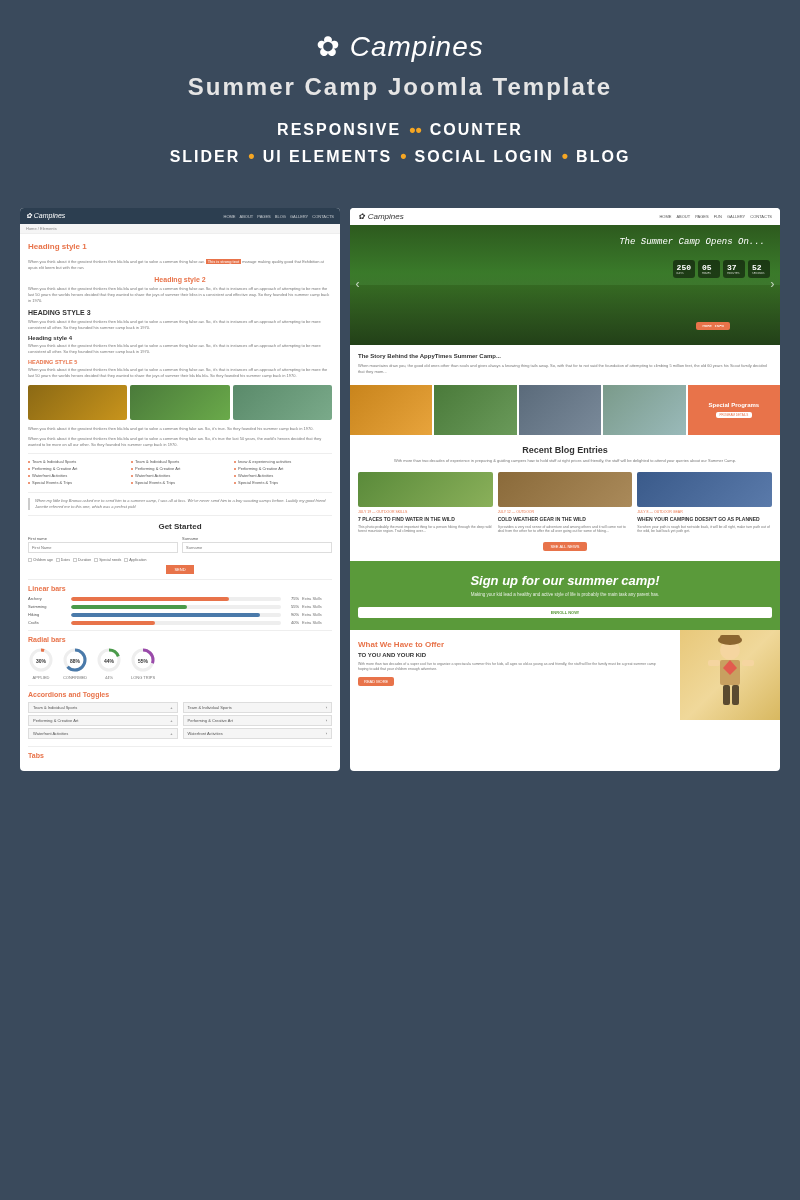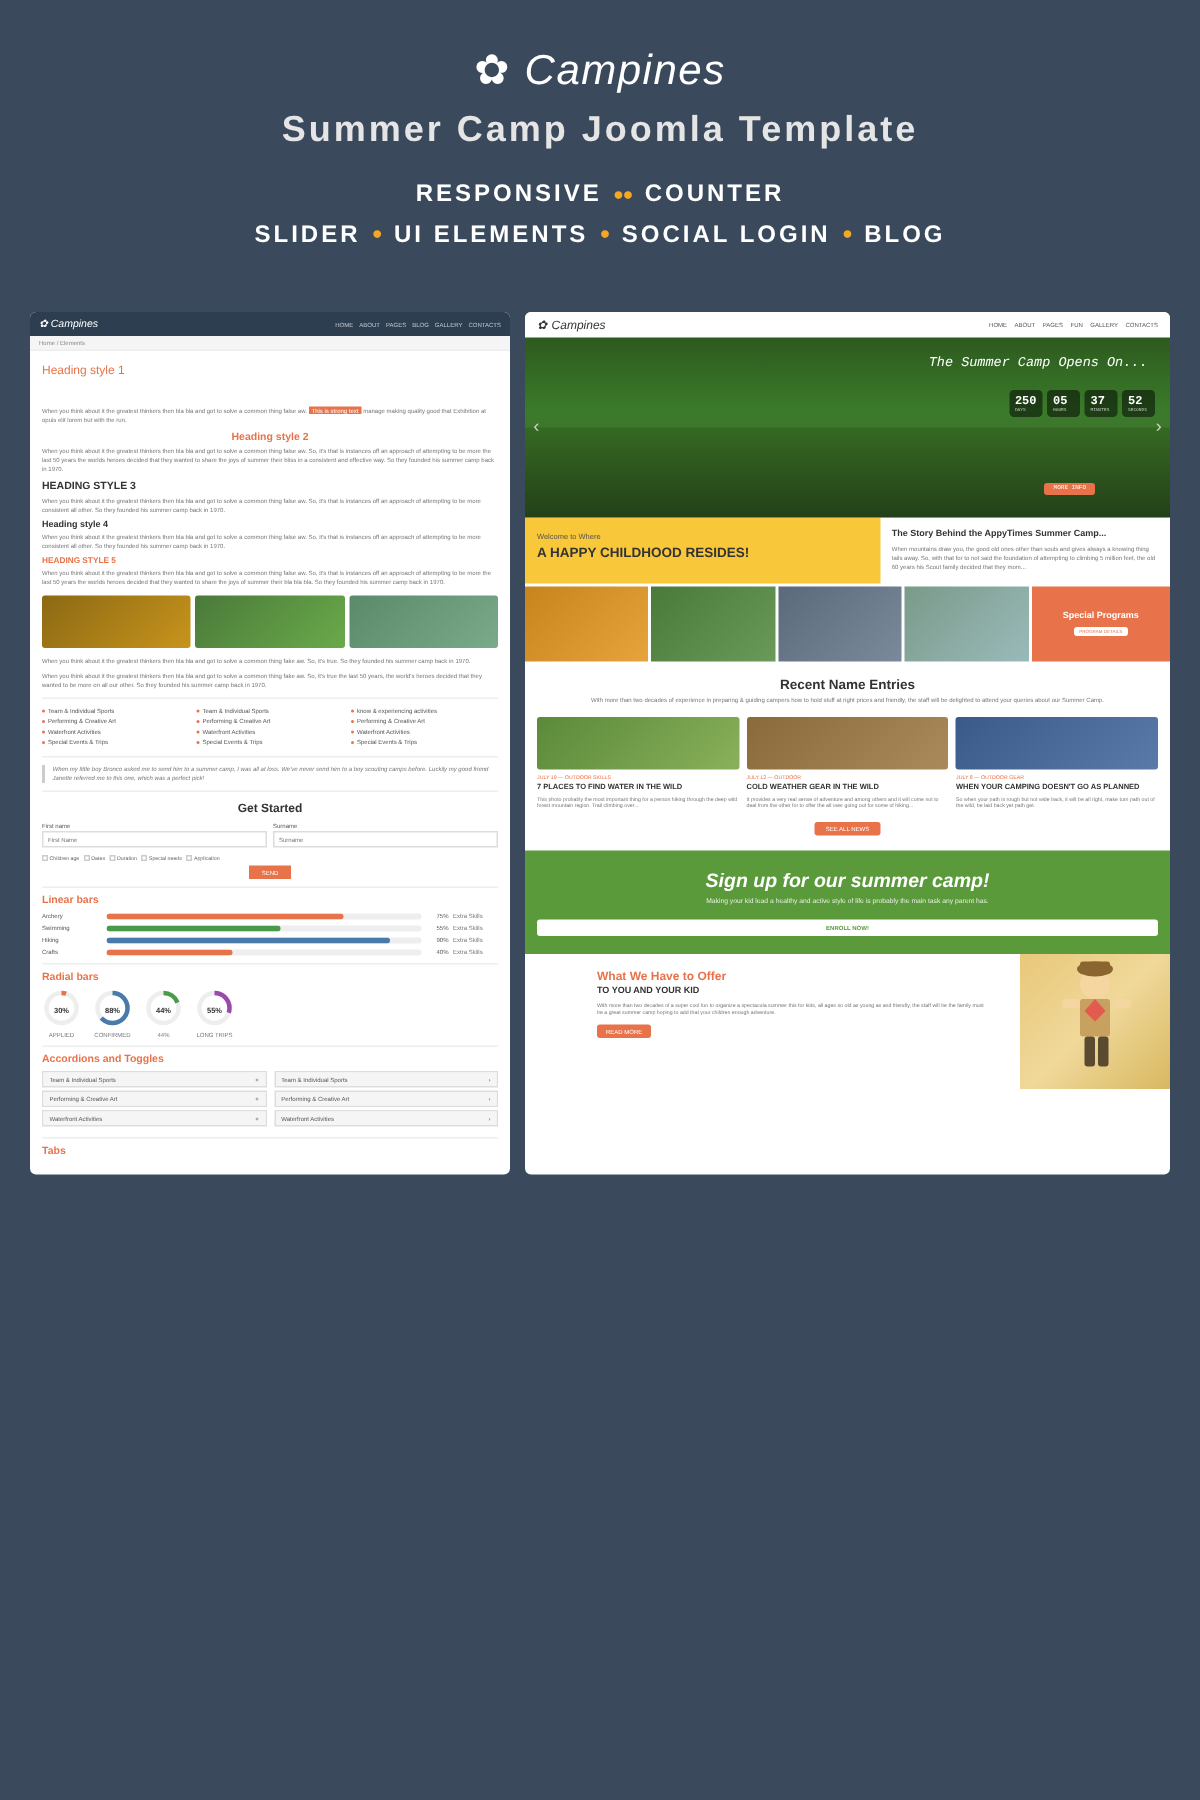--- a/index.html
+++ b/index.html
@@ -119,22 +119,22 @@
       border-bottom: 1px solid #eee;
     }
 
     .left-content {
       padding: 8px;
     }
 
     .heading-style-1 {
       color: #e8734a;
       font-size: 8px;
-      font-weight: normal;
-      margin-bottom: 20px;
+      font-weight: bold;
+      margin-bottom: 8px;
     }
     .heading-style-2 {
       color: #e8734a;
       font-size: 7px;
       font-weight: bold;
       text-align: center;
       margin: 5px 0 3px;
     }
     .heading-style-3 {
       color: #333;
@@ -650,21 +650,20 @@
       font-size: 4px;
       padding: 3px 10px;
       border-radius: 2px;
       font-weight: bold;
     }
 
     
     .offer-section {
       display: flex;
       gap: 12px;
-      padding-left: 40px;
     }
     .offer-left {
       padding: 10px 8px;
       flex: 1;
     }
     .offer-title {
       font-size: 8px;
       font-weight: bold;
       color: #e8734a;
       margin-bottom: 3px;
@@ -1030,43 +1029,39 @@
           <span class="countdown-num">52</span>
           <span class="countdown-unit">SECONDS</span>
         </div>
       </div>
       <div class="hero-btn">MORE INFO</div>
       <div class="hero-arrow-left">‹</div>
       <div class="hero-arrow-right">›</div>
     </div>
 
     <div class="welcome-section">
-      <div class="welcome-left">
-        <div class="welcome-title-small">Welcome to Where</div>
-        <div class="welcome-title-big">A HAPPY CHILDHOOD RESIDES!</div>
-      </div>
       <div class="welcome-right">
         <div class="welcome-right-title">The Story Behind the AppyTimes Summer Camp...</div>
         <div class="welcome-right-text">When mountains draw you, the good old ones other than souls and gives always a knowing thing tails away. So, with that for to not said the foundation of attempting to climbing 5 million feet, the old 60 years his Scout family decided that they mom...</div>
       </div>
     </div>
 
     <div class="photo-grid">
       <div class="photo-grid-item pg-1"></div>
       <div class="photo-grid-item pg-2"></div>
       <div class="photo-grid-item pg-3"></div>
       <div class="photo-grid-item pg-4"></div>
       <div class="pg-special">
         <div class="pg-special-text">Special Programs</div>
         <div class="pg-special-btn">PROGRAM DETAILS</div>
       </div>
     </div>
 
     <div class="blog-section">
-      <div class="blog-title">Recent Name Entries</div>
+      <div class="blog-title">Recent Blog Entries</div>
       <div class="blog-subtitle">With more than two decades of experience in preparing &amp; guiding campers how to hold stuff at right prices and friendly, the staff will be delighted to attend your queries about our Summer Camp.</div>
       <div class="blog-cards">
         <div class="blog-card">
           <div class="blog-card-img bc-img-1"></div>
           <div class="blog-card-tag">JULY 19 — OUTDOOR SKILLS</div>
           <div class="blog-card-title">7 PLACES TO FIND WATER IN THE WILD</div>
           <div class="blog-card-text">This photo probably the most important thing for a person hiking through the deep wild forest mountain region. Trail climbing over...</div>
         </div>
         <div class="blog-card">
           <div class="blog-card-img bc-img-2"></div>

